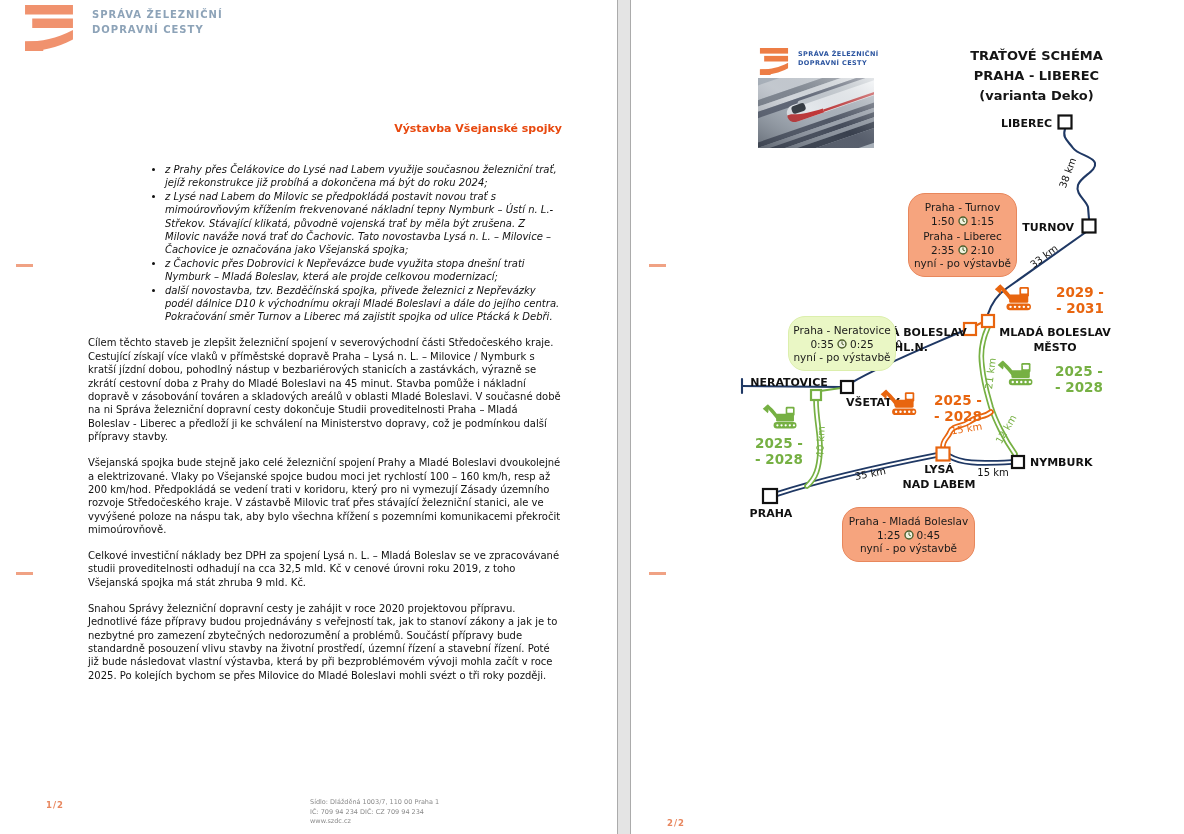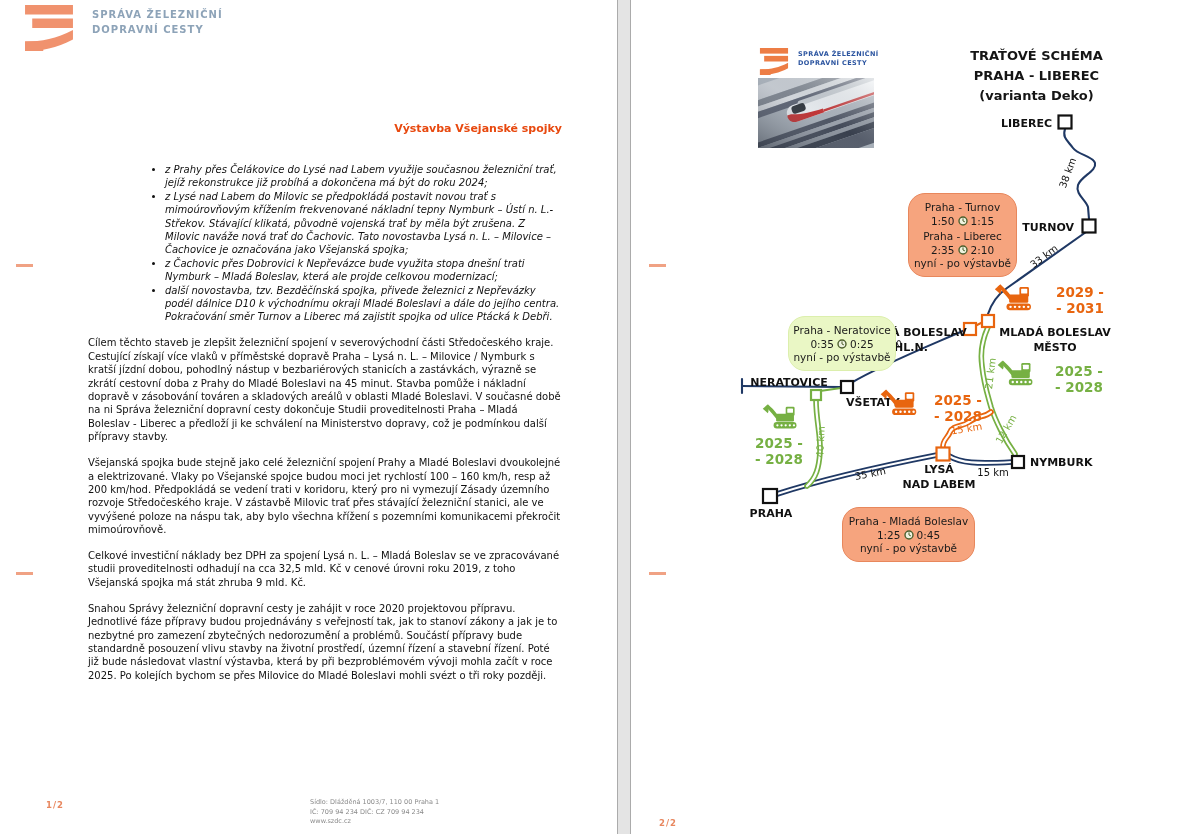--- a/index.html
+++ b/index.html
@@ -26,21 +26,21 @@
   .body-flow{position:absolute;left:88px;top:163px;width:474px;
              font-size:10px;line-height:13.4px;color:#111;}
   .body-flow p{margin:0 0 12.5px 0;}
   .body-flow ul{margin:0 0 12.5px 0;padding:0 0 0 77px;font-style:italic;}
   .body-flow li{margin:0;}
   .footer{position:absolute;top:798px;font-size:6.5px;line-height:9.5px;color:#8a8a8a;}
   .footer-org{left:88px;}
   .footer-addr{left:310px;}
   .pagenum{position:absolute;font-size:8.5px;font-weight:bold;color:#e8875f;letter-spacing:1px;}
   #page1 .pagenum{left:46px;top:800px;}
-  #page2 .pagenum{left:28px;top:818px;}
+  #page2 .pagenum{left:36px;top:818px;}
   
   .train-photo{position:absolute;left:127px;top:78px;width:116px;height:70px;}
   .schema-title{position:absolute;left:318px;top:46px;width:175px;text-align:center;
                 font-size:13px;font-weight:bold;line-height:20px;color:#151515;}
   
   #map{position:absolute;left:0;top:0;width:553px;height:834px;}
   .rail{fill:none;stroke-linejoin:round;stroke-linecap:round;}
   .navy1{stroke:#1f3864;stroke-width:2.1;}
   .navy2o{stroke:#1f3864;stroke-width:5.6;}
   .orange2o{stroke:#e8650f;stroke-width:5.6;}

